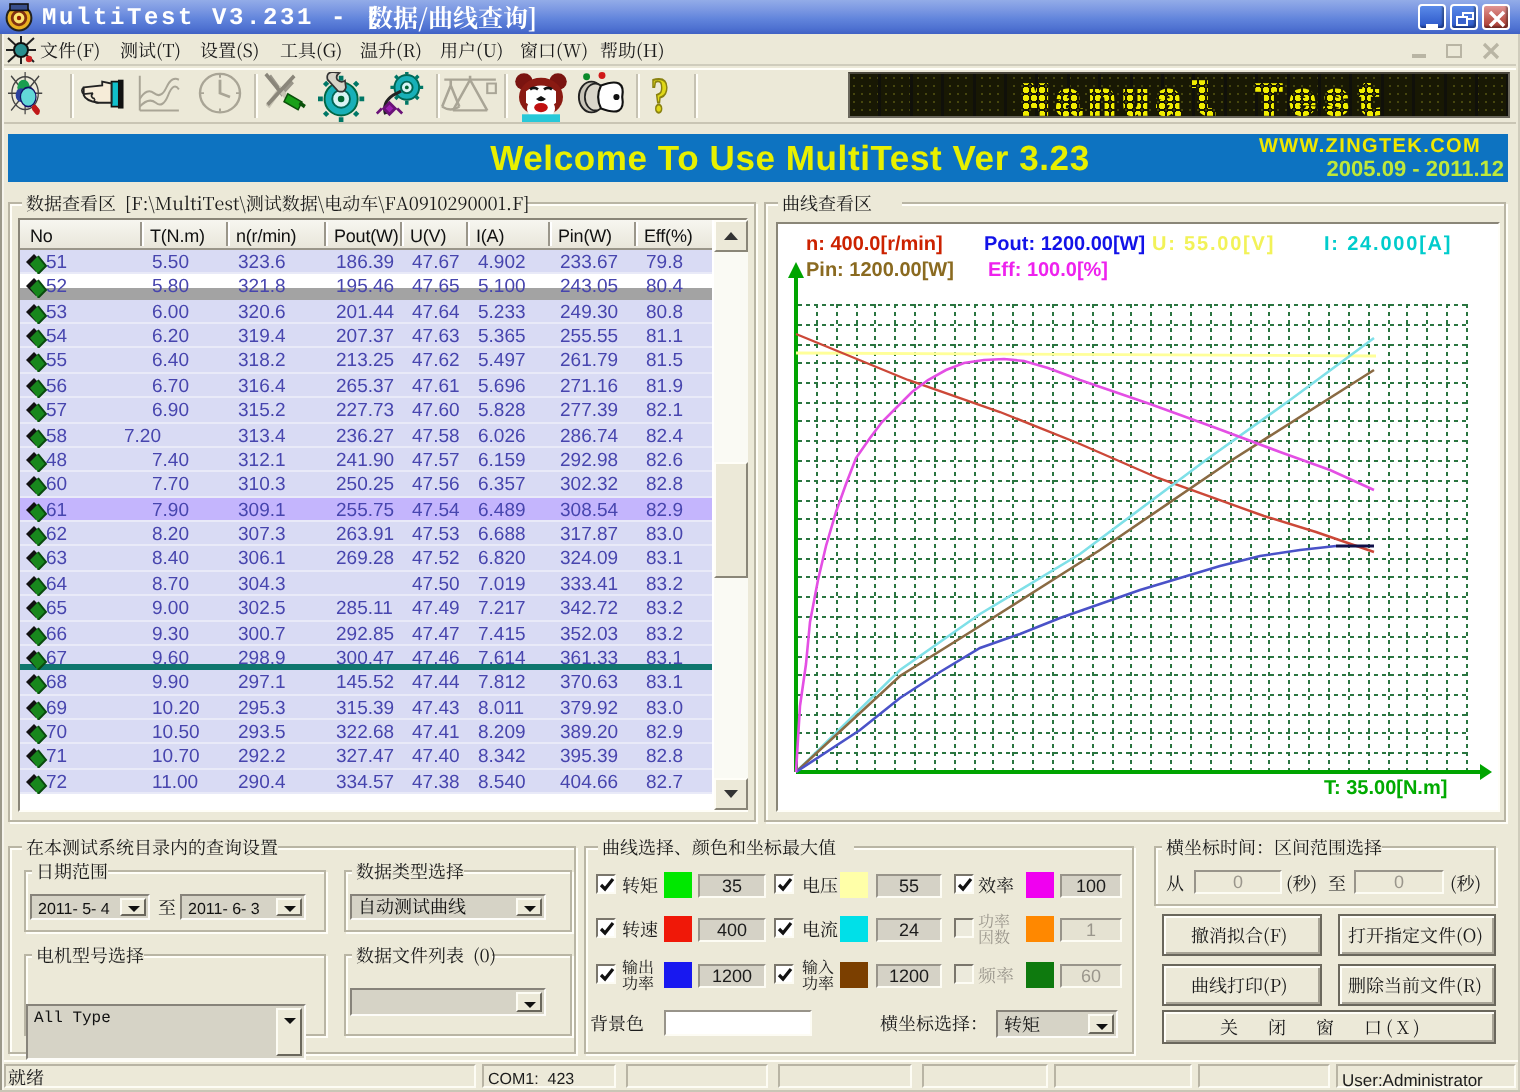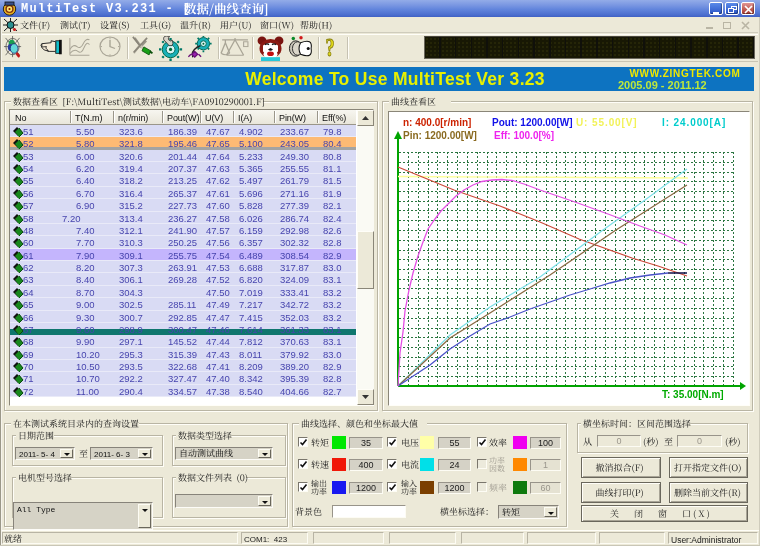--- a/index.html
+++ b/index.html
@@ -305,25 +305,26 @@
       <path d="M13 7 Q26 2 24 13 Q26 24 13 19 Q10 13 13 7 Z" fill="#fff" stroke="#111" stroke-width="1.1"></path>
       <circle cx="21" cy="13" r="1.6" fill="#111"></circle>
     </g>
   </svg>
 <svg class="abs" style="left:324px;top:36px" width="19" height="25" viewBox="0 0 27 26" preserveAspectRatio="none">
     <text x="2" y="21" font-family="Liberation Serif" font-weight="bold" font-size="26" fill="#e0d818" stroke="#8a8210" stroke-width="1">?</text>
   </svg>
 <div class="abs" style="left:424px;top:36px;width:331px;height:23px;background:#181804;border:1px solid #6a675c;border-top-color:#4a473c">
     <div class="abs" style="left:0;top:0;right:0;bottom:0;background:radial-gradient(circle 1.1px at 2px 2px,#46460e 60%,transparent 66%);background-size:4px 4px"></div>
     <div class="abs" style="left:0;top:0;right:0;bottom:0;background:repeating-linear-gradient(90deg,transparent 0px,transparent 14.2px,#10100a 14.2px,#10100a 15.7px)"></div>
+    <div class="abs" style="left:86px;top:2px;width:245px;height:21px;font-family:'Liberation Mono',monospace;font-weight:bold;font-size:22px;letter-spacing:3.5px;color:#f0ec00;-webkit-text-stroke:1.8px #f0ec00;-webkit-mask-image:radial-gradient(circle 1.9px at 2px 2px,#000 85%,transparent 90%);-webkit-mask-size:4px 4px">Manual Test</div>
   </div>
 <div class="abs" style="left:4px;top:67px;width:750px;height:24px;background:#0d73c1"></div>
 <div class="abs" style="left:15px;top:69px;width:760px;text-align:center;font-size:17.5px;font-weight:bold;letter-spacing:0.3px;color:#e8f000">Welcome To Use MultiTest Ver 3.23</div>
 <div class="abs" style="left:618px;top:67.5px;width:134px;text-align:center;font-size:10px;font-weight:bold;color:#f0e800;letter-spacing:0.7px">WWW.ZINGTEK.COM</div>
-<div class="abs" style="left:618px;top:78.5px;width:134px;text-align:left;font-size:11px;font-weight:bold;color:#bfe83a">2005.09 - 2011.12</div>
+<div class="abs" style="left:618px;top:78.5px;width:134px;text-align:right;font-size:11px;font-weight:bold;color:#bfe83a">2005.09 - 2011.12</div>
 <div class="gb" style="left:4px;top:101px;width:374px;height:310px"></div>
 <div class="abs goldbg" style="left:11px;top:95px;width:252px;height:12px"></div>
 <div class="abs sunk" style="left:9px;top:109px;width:365px;height:297px;background:#fff"></div>
 <div class="abs" style="left:10px;top:110px;width:346px;height:15px;background:linear-gradient(#f7f6f0,#e9e6da);border-bottom:1px solid #9a968a"></div>
 <div class="hrow" style="left:15px;top:113px">No</div>
 <div class="hrow" style="left:75px;top:113px">T(N.m)</div>
 <div class="abs" style="left:70px;top:111px;width:1px;height:12px;background:#9a968a;box-shadow:1px 0 0 #fff"></div>
 <div class="hrow" style="left:118px;top:113px">n(r/min)</div>
 <div class="abs" style="left:113px;top:111px;width:1px;height:12px;background:#9a968a;box-shadow:1px 0 0 #fff"></div>
 <div class="hrow" style="left:167px;top:113px">Pout(W)</div>
@@ -342,21 +343,21 @@
     </svg>
     <div class="abs" style="left:13px;top:1px">51</div>
     <div class="abs" style="left:66px;top:1px">5.50</div>
     <div class="abs" style="left:109px;top:1px">323.6</div>
     <div class="abs" style="left:158px;top:1px">186.39</div>
     <div class="abs" style="left:196px;top:1px">47.67</div>
     <div class="abs" style="left:229px;top:1px">4.902</div>
     <div class="abs" style="left:270px;top:1px">233.67</div>
     <div class="abs" style="left:313px;top:1px">79.8</div>
   </div>
-<div class="abs" style="left:10px;top:137.37px;width:346px;height:12.37px;background:#fdba74;border-bottom:3px solid #a3a3a3;color:#4745ae;font-size:9.5px">
+<div class="abs" style="left:10px;top:137.37px;width:346px;height:12.37px;background:#ffffff;border-bottom:6px solid #a3a3a3;color:#4745ae;font-size:9.5px">
     <svg class="abs" style="left:1px;top:0px" width="13" height="12">
       <use href="#rowicon"></use>
     </svg>
     <div class="abs" style="left:13px;top:1px">52</div>
     <div class="abs" style="left:66px;top:1px">5.80</div>
     <div class="abs" style="left:109px;top:1px">321.8</div>
     <div class="abs" style="left:158px;top:1px">195.46</div>
     <div class="abs" style="left:196px;top:1px">47.65</div>
     <div class="abs" style="left:229px;top:1px">5.100</div>
     <div class="abs" style="left:270px;top:1px">243.05</div>
@@ -537,21 +538,21 @@
     </svg>
     <div class="abs" style="left:13px;top:1px">66</div>
     <div class="abs" style="left:66px;top:1px">9.30</div>
     <div class="abs" style="left:109px;top:1px">300.7</div>
     <div class="abs" style="left:158px;top:1px">292.85</div>
     <div class="abs" style="left:196px;top:1px">47.47</div>
     <div class="abs" style="left:229px;top:1px">7.415</div>
     <div class="abs" style="left:270px;top:1px">352.03</div>
     <div class="abs" style="left:313px;top:1px">83.2</div>
   </div>
-<div class="abs" style="left:10px;top:322.92px;width:346px;height:12.37px;background:#d9dbf4;border-bottom:6px solid #0f766e;color:#4745ae;font-size:9.5px">
+<div class="abs" style="left:10px;top:322.92px;width:346px;height:12.37px;background:#d9dbf4;border-bottom:3px solid #0f766e;color:#4745ae;font-size:9.5px">
     <svg class="abs" style="left:1px;top:0px" width="13" height="12">
       <use href="#rowicon"></use>
     </svg>
     <div class="abs" style="left:13px;top:1px">67</div>
     <div class="abs" style="left:66px;top:1px">9.60</div>
     <div class="abs" style="left:109px;top:1px">298.9</div>
     <div class="abs" style="left:158px;top:1px">300.47</div>
     <div class="abs" style="left:196px;top:1px">47.46</div>
     <div class="abs" style="left:229px;top:1px">7.614</div>
     <div class="abs" style="left:270px;top:1px">361.33</div>

